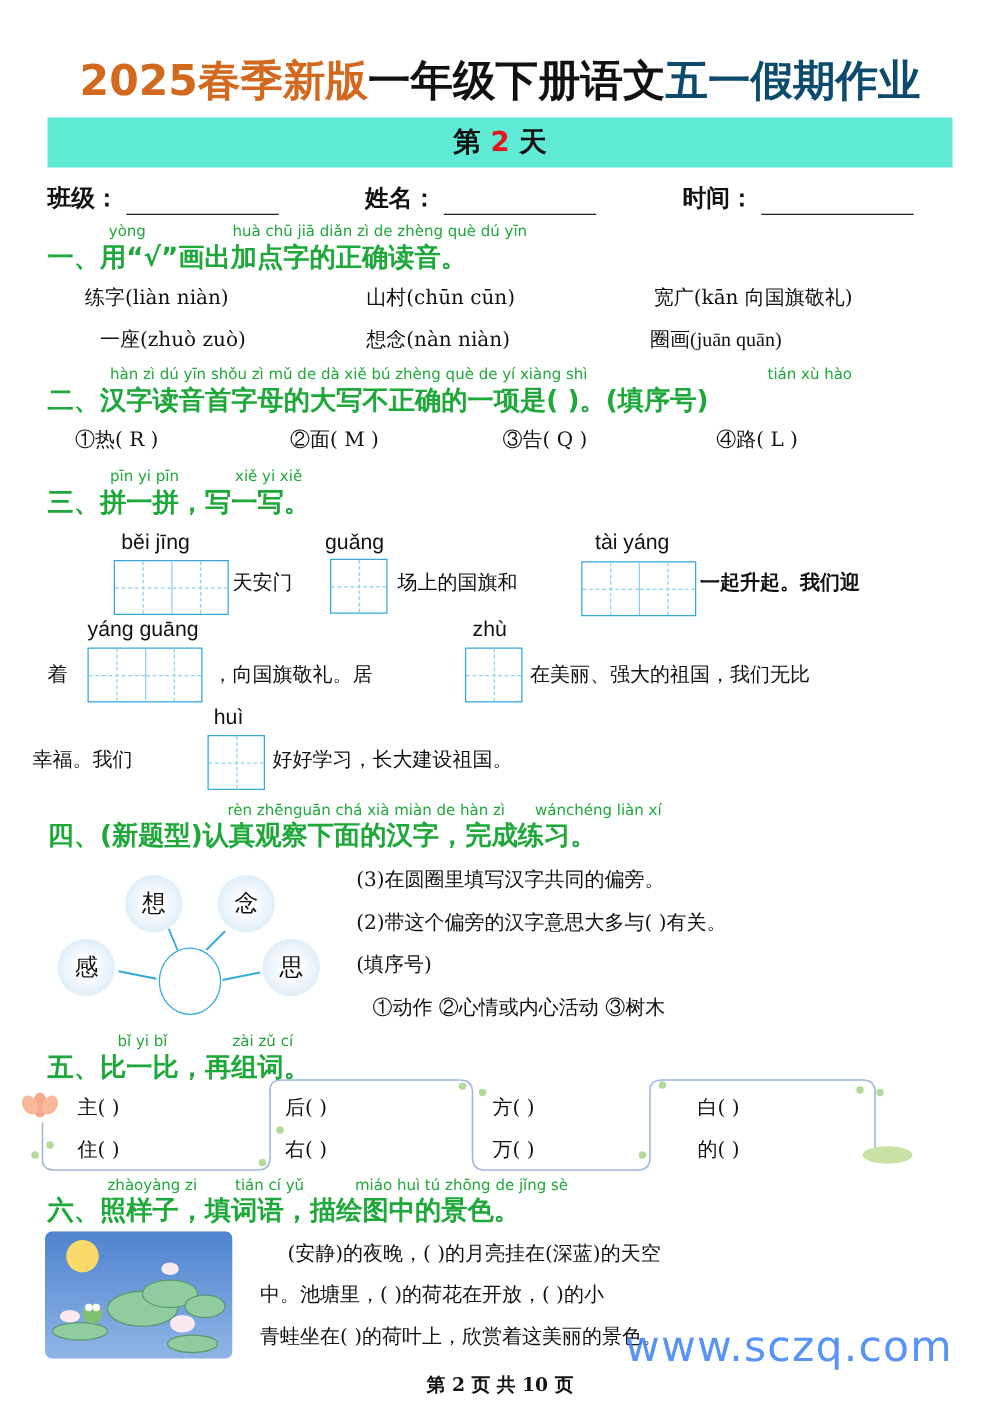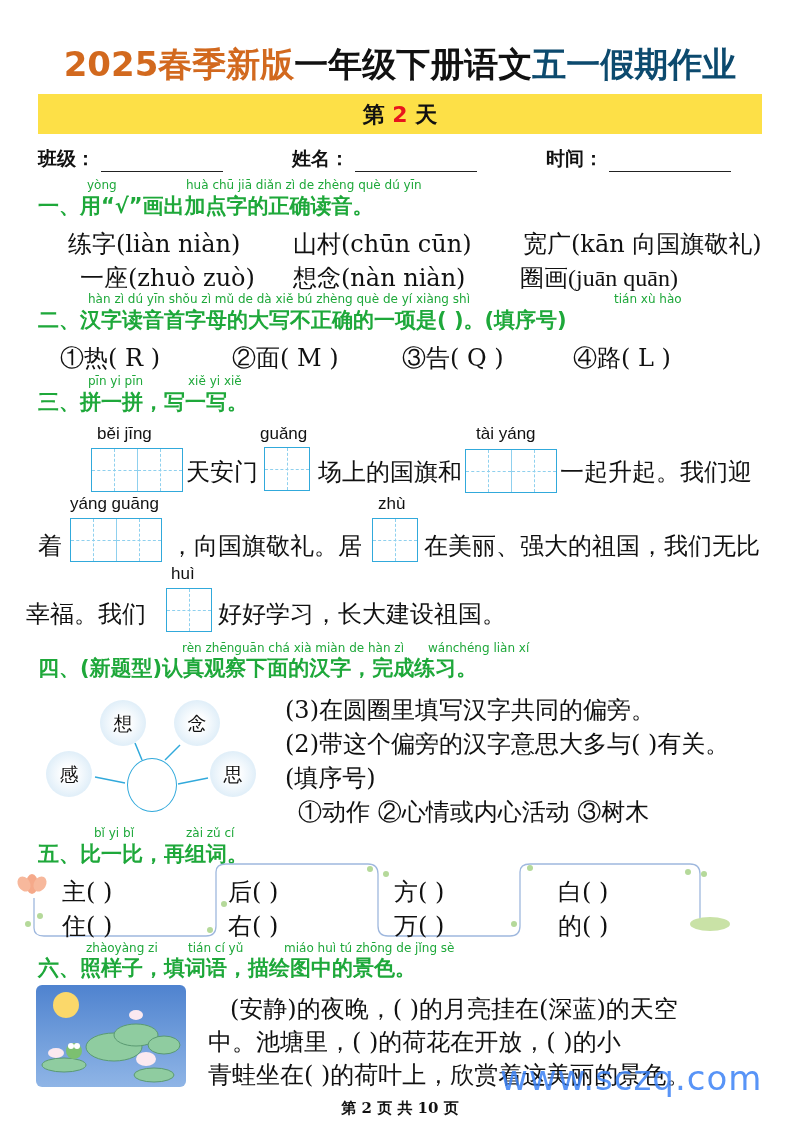--- a/index.html
+++ b/index.html
@@ -1,26 +1,26 @@
 <!DOCTYPE html>
 <html><head>
 <meta charset="utf-8">
 <style>
   html,body{margin:0;padding:0;background:#fff;}
   body{width:800px;height:1131px;position:relative;overflow:hidden;font-family:"DejaVu Serif",serif;color:#111;}
   .abs{position:absolute;}
   .title{top:42px;left:0;width:800px;text-align:center;font-size:34px;font-weight:bold;letter-spacing:0px;font-family:"DejaVu Sans",sans-serif;white-space:nowrap;}
   .t-orange{color:#d2691e;} .t-black{color:#111;} .t-red{color:#0c4a6e;}
-  .dayband{top:94px;left:38px;width:724px;height:40px;background:#fde047;text-align:center;line-height:40px;font-size:22px;font-weight:bold;}
+  .dayband{top:94px;left:38px;width:724px;height:40px;background:#5eead4;text-align:center;line-height:40px;font-size:22px;font-weight:bold;}
   .dayband .num{color:#e8141c;font-family:"DejaVu Sans",sans-serif;}
   .info{top:146px;font-size:19px;font-weight:bold;}
   .info .line{display:inline-block;width:122px;border-bottom:1.5px solid #222;height:20px;vertical-align:bottom;margin-left:6px;}
   .sec{color:#1ea83a;font-weight:bold;font-size:21px;white-space:nowrap;font-family:"DejaVu Sans",sans-serif;}
   .py{color:#1ea83a;font-size:12px;font-family:"DejaVu Sans",sans-serif;white-space:nowrap;}
-  .body{font-size:24px;white-space:nowrap;}
+  .body{font-size:16px;white-space:nowrap;}
   .pyb{font-size:17px;font-family:"Liberation Sans",sans-serif;white-space:nowrap;color:#111;}
   .grid{position:absolute;border:1.5px solid #31a9db;height:44px;box-sizing:border-box;display:flex;}
   .cell{flex:1;position:relative;border-right:1px solid #8fd0ee;}
   .cell:last-child{border-right:none;}
   .cell::before{content:"";position:absolute;left:50%;top:0;bottom:0;border-left:1px dashed #8fd0ee;}
   .cell::after{content:"";position:absolute;top:50%;left:0;right:0;border-top:1px dashed #8fd0ee;}
   .bubble{position:absolute;width:46px;height:46px;border-radius:50%;background:radial-gradient(circle,#ffffff 20%,#d4e8f6 90%);text-align:center;line-height:46px;font-size:19px;}
   .footer{top:1099px;left:0;width:800px;text-align:center;font-size:15px;font-weight:bold;}
   .watermark{top:1058px;left:500px;font-size:34px;color:#3b82f6;font-family:"DejaVu Sans",sans-serif;letter-spacing:1px;opacity:.85;}
 </style>
@@ -72,21 +72,21 @@
 <div class="abs pyb" style="top:424px;left:260px;">guǎng</div>
 <div class="grid" style="top:447px;left:264px;width:46px;">
     <div class="cell"></div>
   </div>
 <div class="abs body" style="top:456px;left:318px;">场上的国旗和</div>
 <div class="abs pyb" style="top:424px;left:476px;">tài yáng</div>
 <div class="grid" style="top:449px;left:465px;width:92px;">
     <div class="cell"></div>
     <div class="cell"></div>
   </div>
-<div class="abs body" style="top:456px;left:560px;">一起升起。我们迎</div>
+<div class="abs body" style="top:456px;left:560px;font-weight:bold;">一起升起。我们迎</div>
 
 <div class="abs pyb" style="top:494px;left:70px;">yáng guāng</div>
 <div class="abs body" style="top:530px;left:38px;">着</div>
 <div class="grid" style="top:518px;left:70px;width:92px;">
     <div class="cell"></div>
     <div class="cell"></div>
   </div>
 <div class="abs body" style="top:530px;left:170px;">，向国旗敬礼。居</div>
 <div class="abs pyb" style="top:494px;left:378px;">zhù</div>
 <div class="grid" style="top:518px;left:372px;width:46px;">

